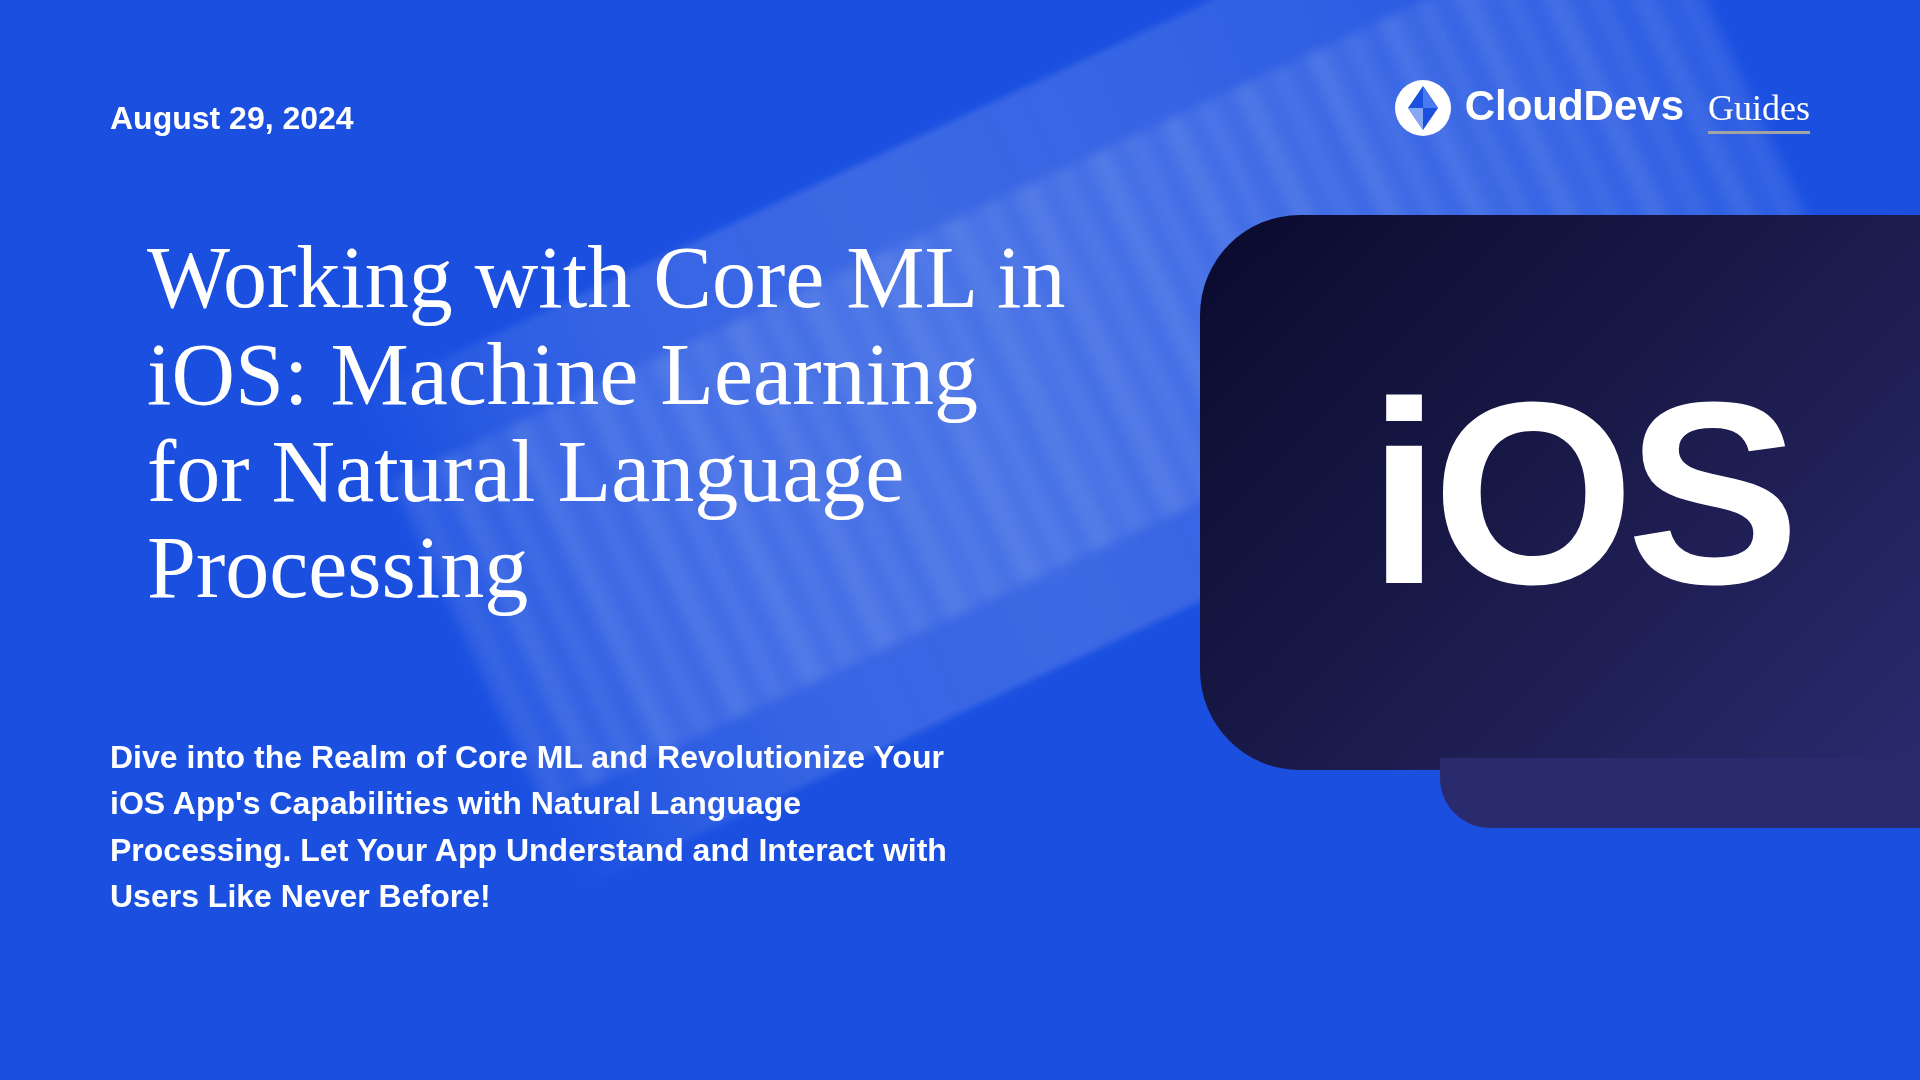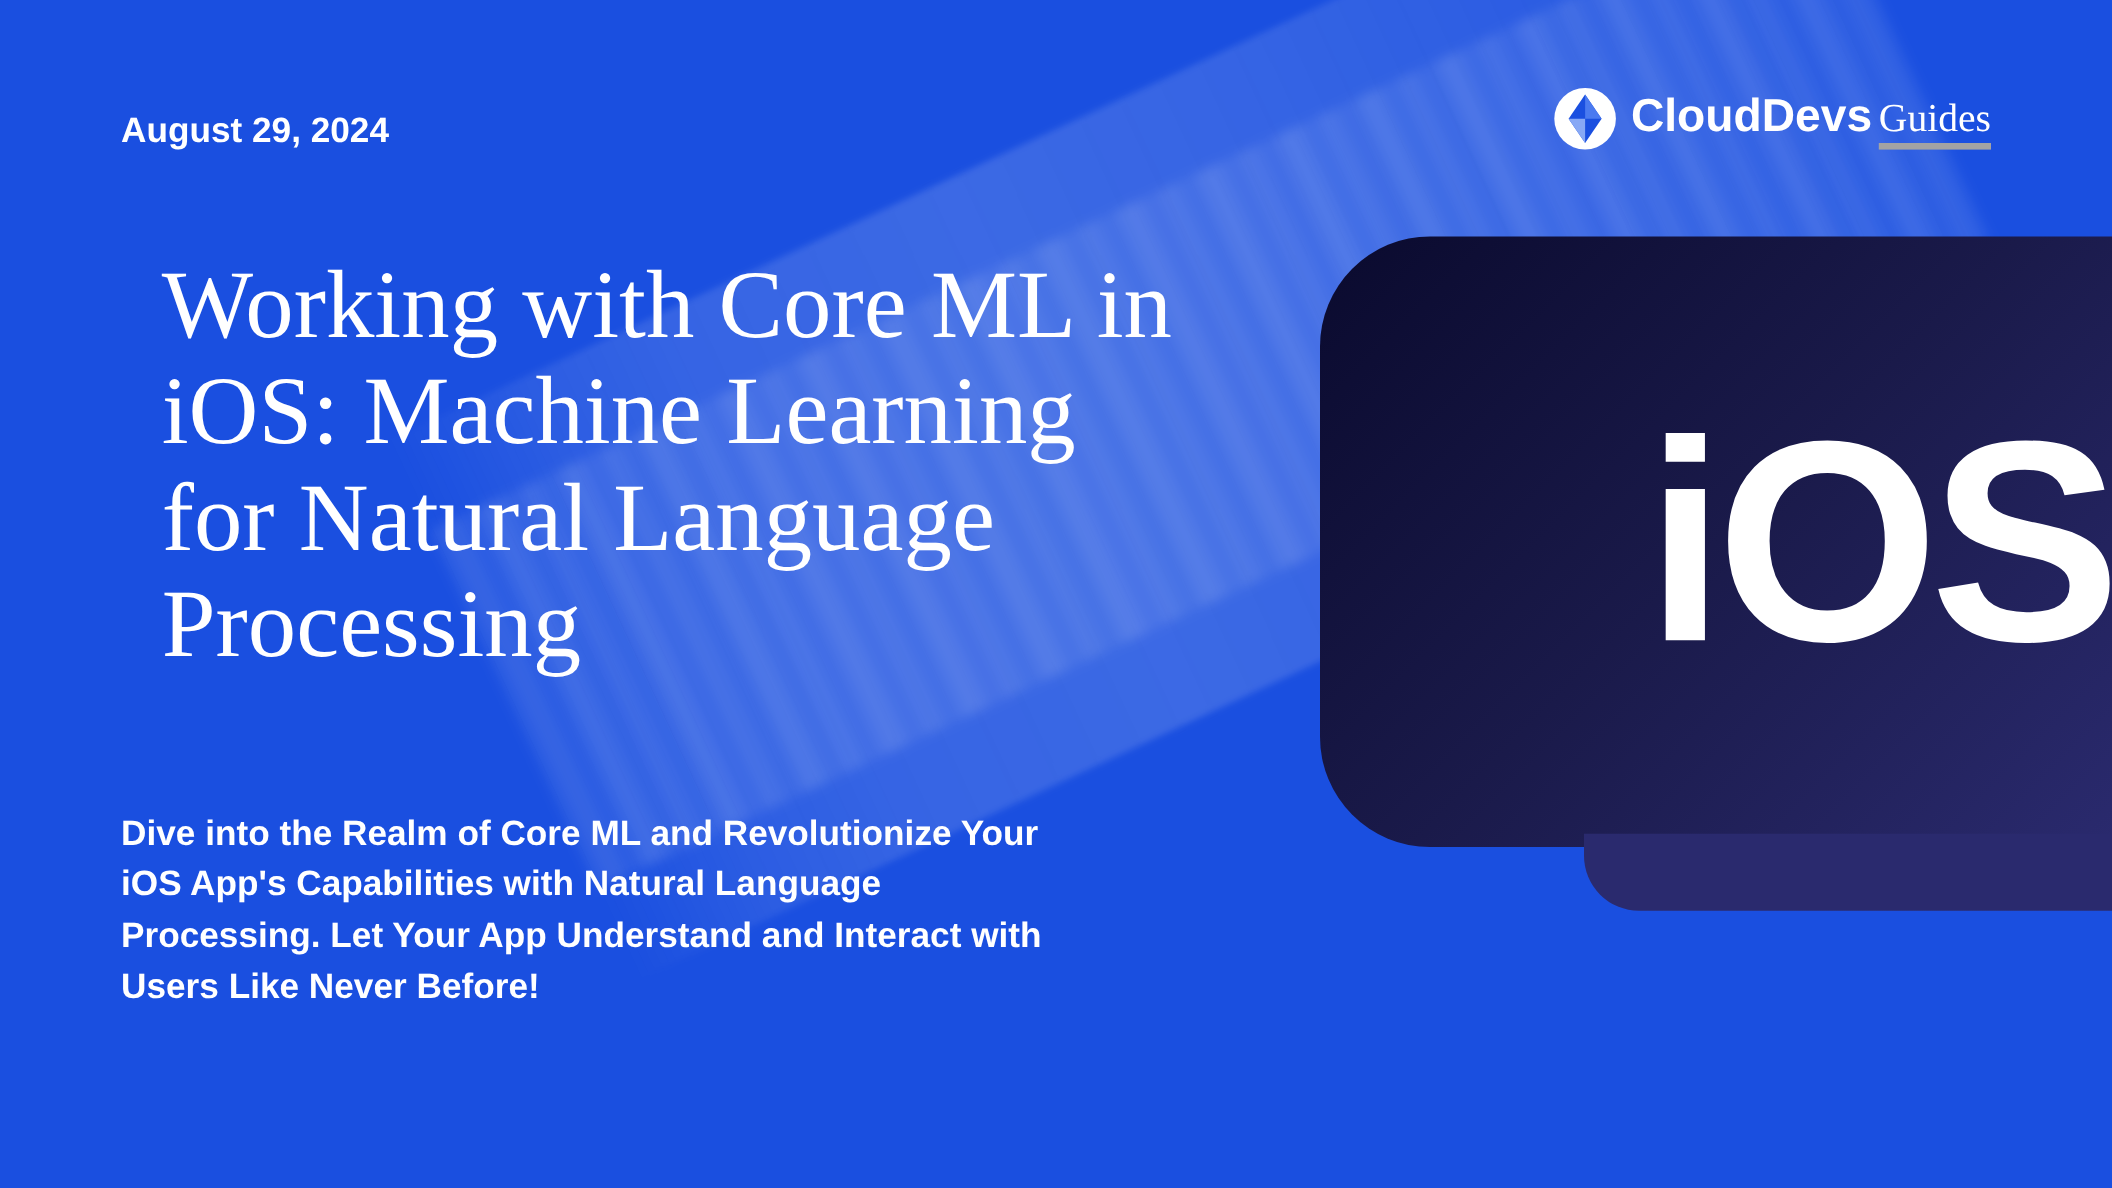--- a/index.html
+++ b/index.html
@@ -105,49 +105,49 @@
     }
     
     .logo-icon {
       width: 60px;
       height: 60px;
     }
     
     .logo-text {
       display: flex;
       align-items: baseline;
-      gap: 6px;
+      gap: 24px;
     }
     
     .logo-brand {
       color: #ffffff;
       font-size: 42px;
       font-weight: 700;
     }
     
     .logo-suffix {
       color: #ffffff;
       font-family: Georgia, serif;
       font-size: 36px;
       font-weight: 400;
-      border-bottom: 6px solid #a3a3a3;
+      border-bottom: 3px solid #a3a3a3;
       padding-bottom: 2px;
     }
     
     .ios-badge {
       position: absolute;
       top: 215px;
       right: 0px;
       width: 720px;
       height: 555px;
       background: linear-gradient(135deg, #0a0a2e 0%, #1a1a4a 50%, #2a2a6e 100%);
       border-radius: 100px 0 0 100px;
       display: flex;
       align-items: center;
-      justify-content: flex-end;
+      justify-content: center;
       padding-left: 40px;
     }
     
     .ios-badge::before {
       content: '';
       position: absolute;
       bottom: -58px;
       right: 0;
       width: 480px;
       height: 70px;

